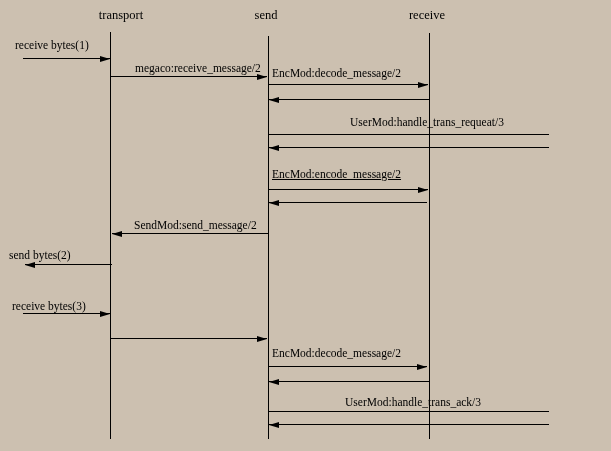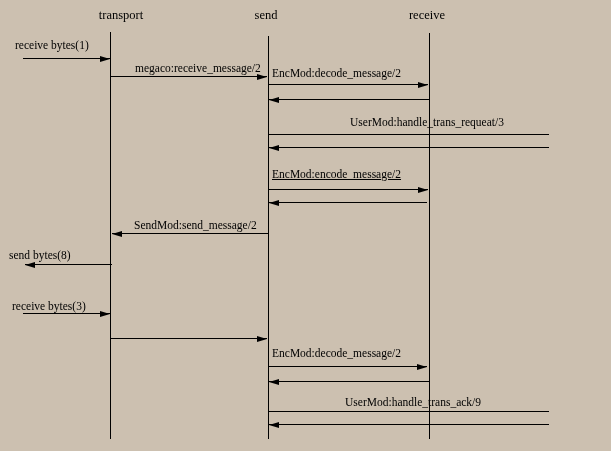--- a/index.html
+++ b/index.html
@@ -69,29 +69,29 @@
     <div class="mline" style="left: 268px; top: 189px; width: 160px; background: rgb(0, 0, 0);"></div>
     <div class="ah" style="top: 187px; left: 418px; border-left: 10px solid rgb(0, 0, 0);"></div>
     <div class="mlabel" style="left: 272px; top: 168px; text-decoration: underline;">EncMod:encode_message/2</div>
     <div class="mline" style="left: 269px; top: 202px; width: 158px; background: rgb(0, 0, 0);"></div>
     <div class="ah" style="top: 200px; left: 269px; border-right: 10px solid rgb(0, 0, 0);"></div>
     <div class="mline" style="left: 112px; top: 233px; width: 156px; background: rgb(0, 0, 0);"></div>
     <div class="ah" style="top: 231px; left: 112px; border-right: 10px solid rgb(0, 0, 0);"></div>
     <div class="mlabel" style="left: 114px; top: 219px; margin-left: 20px;">SendMod:send_message/2</div>
     <div class="mline" style="left: 25px; top: 264px; width: 87px; background: rgb(0, 0, 0);"></div>
     <div class="ah" style="top: 262px; left: 25px; border-right: 10px solid rgb(0, 0, 0);"></div>
-    <div class="mlabel" style="left: 9px; top: 249px;">send bytes(8)</div>
+    <div class="mlabel" style="left: 9px; top: 249px;">send bytes(2)</div>
     <div class="mline" style="left: 23px; top: 313px; width: 87px; background: rgb(0, 0, 0);"></div>
     <div class="ah" style="top: 311px; left: 100px; border-left: 10px solid rgb(0, 0, 0);"></div>
     <div class="mlabel" style="left: 12px; top: 300px;">receive bytes(3)</div>
     <div class="mline" style="left: 110px; top: 338px; width: 157px; background: rgb(0, 0, 0);"></div>
     <div class="ah" style="top: 336px; left: 257px; border-left: 10px solid rgb(0, 0, 0);"></div>
     <div class="mline" style="left: 268px; top: 366px; width: 159px; background: rgb(0, 0, 0);"></div>
     <div class="ah" style="top: 364px; left: 417px; border-left: 10px solid rgb(0, 0, 0);"></div>
     <div class="mlabel" style="left: 272px; top: 347px;">EncMod:decode_message/2</div>
     <div class="mline" style="left: 269px; top: 381px; width: 160px; background: rgb(0, 0, 0);"></div>
     <div class="ah" style="top: 379px; left: 269px; border-right: 10px solid rgb(0, 0, 0);"></div>
     <div class="mline" style="left: 268px; top: 411px; width: 317px; background: rgb(0, 0, 0);"></div>
     <div class="ah" style="top: 409px; left: 575px; border-left: 10px solid rgb(0, 0, 0);"></div>
-    <div class="mlabel" style="left: 345px; top: 396px;">UserMod:handle_trans_ack/9</div>
+    <div class="mlabel" style="left: 345px; top: 396px;">UserMod:handle_trans_ack/3</div>
     <div class="mline" style="left: 269px; top: 424px; width: 319px; background: rgb(0, 0, 0);"></div>
     <div class="ah" style="top: 422px; left: 269px; border-right: 10px solid rgb(0, 0, 0);"></div>
   </div>
 
 </body></html>

